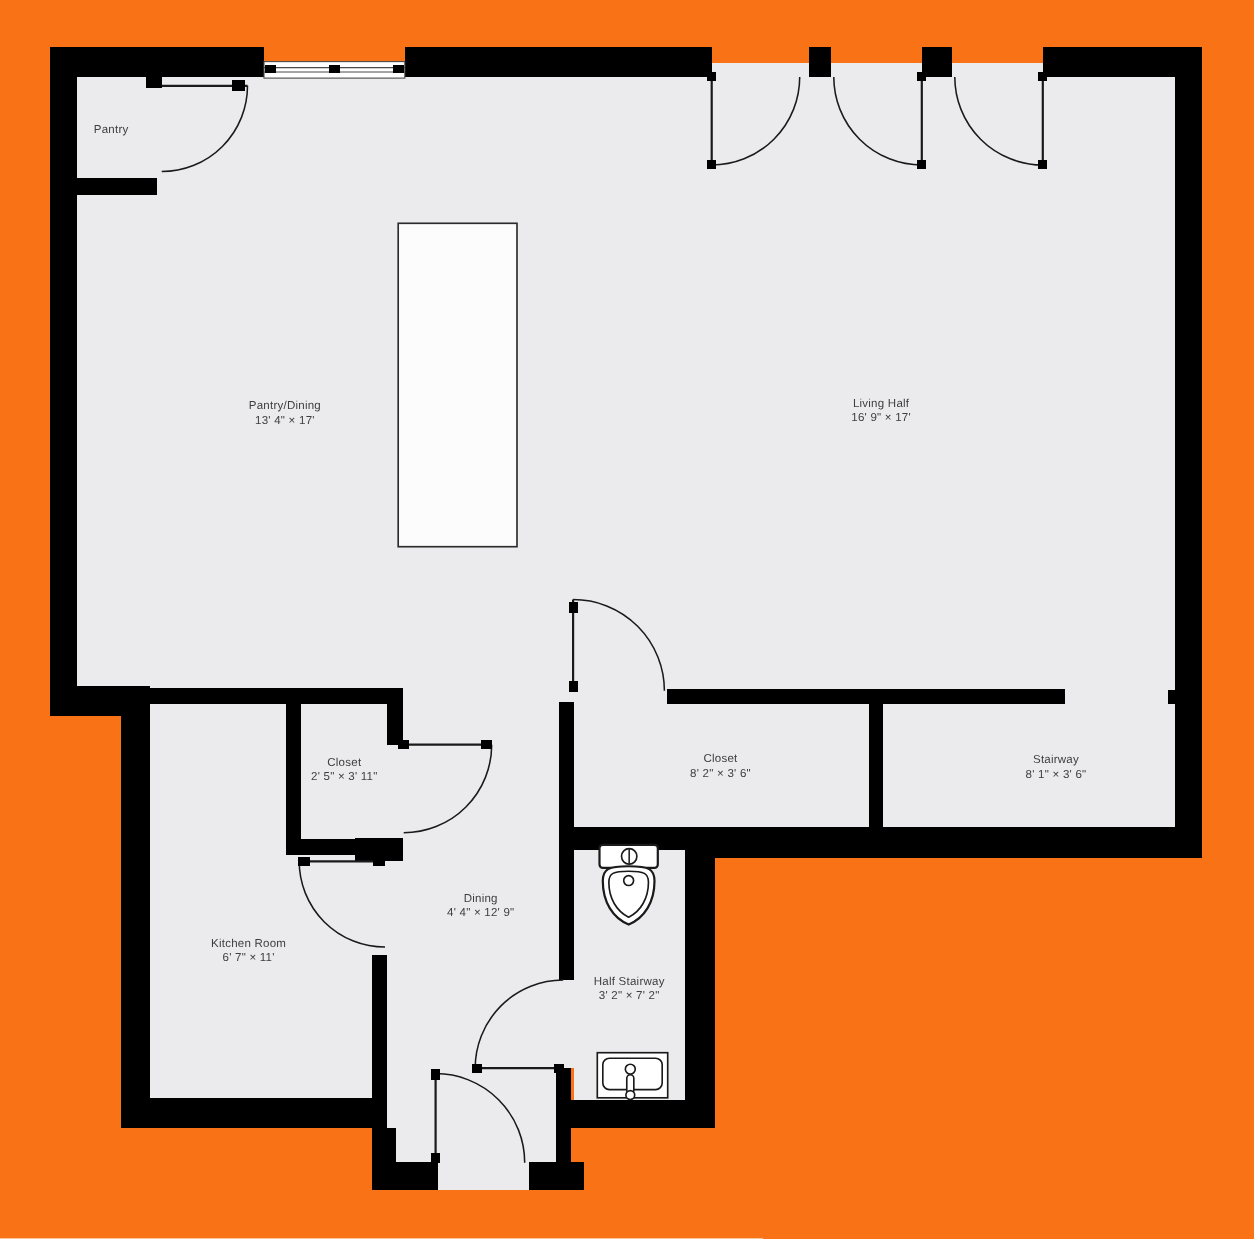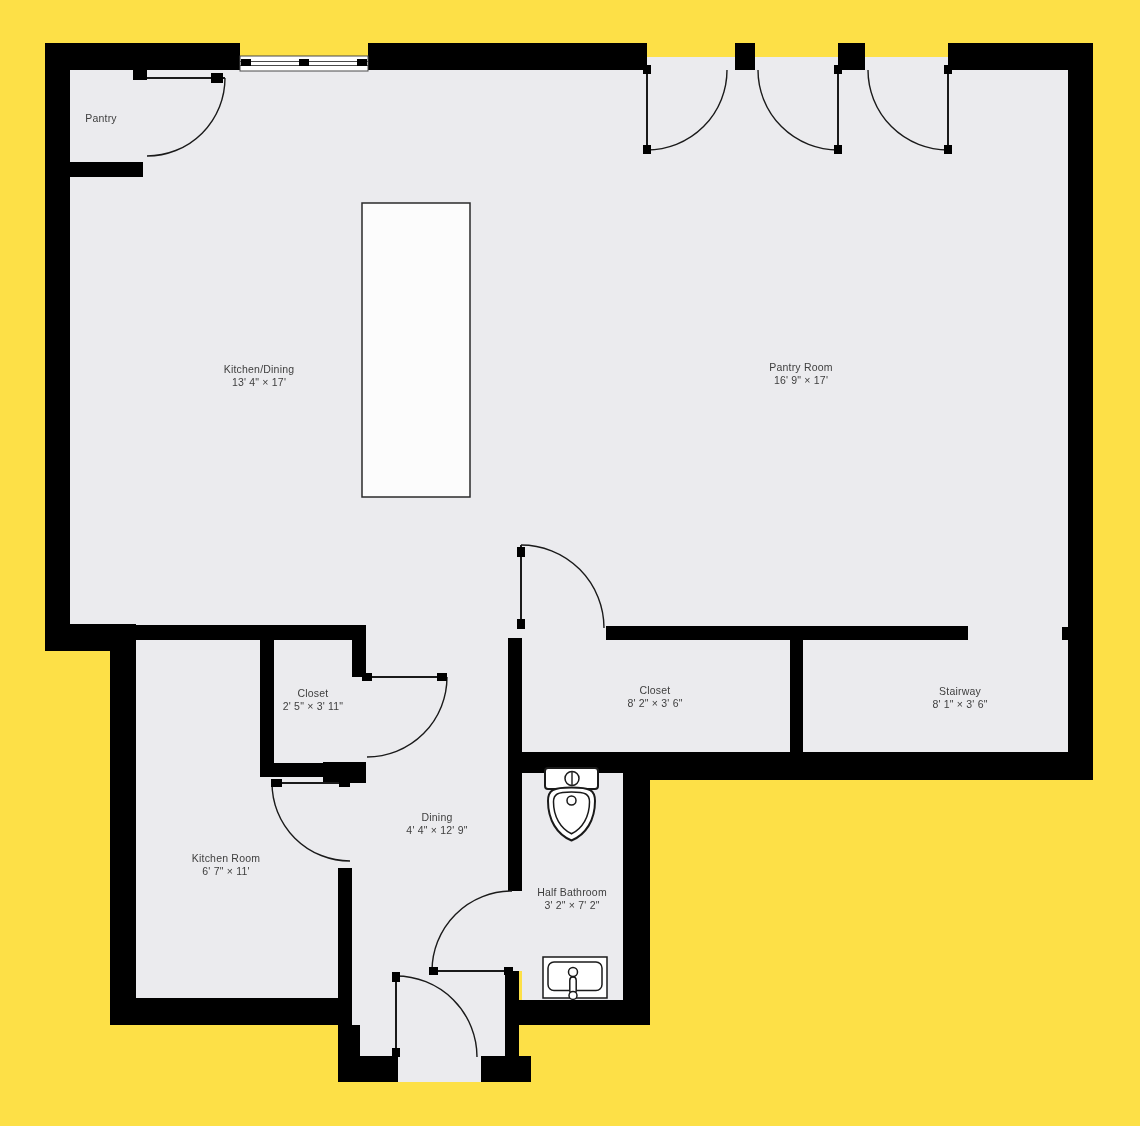--- a/index.html
+++ b/index.html
@@ -1,19 +1,19 @@
 <!DOCTYPE html>
 <html style="--floor: #ebebee; --wall: #000000; --line: #1a1a1a; --island: #fcfcfc; --label: #3e3e3e;"><head>
 <meta charset="utf-8">
 <style>
   html,body{margin:0;padding:0;background:#ffffff;}
   .plan{
     position:relative;
     width:1140px;height:1126px;
-    background:#fde047;
+    background:#f97316;
     font-family:"Liberation Sans", sans-serif;
     overflow:hidden;
   }
   .plan svg{position:absolute;left:0;top:0;}
   .wall{fill:var(--wall,#000);shape-rendering:crispEdges;}
   .floor{fill:var(--floor,#ebebee);shape-rendering:crispEdges;}
   .jamb{fill:var(--wall,#000);shape-rendering:crispEdges;}
   .leaf{stroke:var(--line,#1a1a1a);stroke-width:2;fill:none;}
   .swing{stroke:var(--line,#1a1a1a);stroke-width:1.4;fill:none;}
   .fix{stroke:var(--line,#2b2b2b);fill:#ffffff;}
@@ -181,25 +181,25 @@
     <rect class="fix" x="569.8" y="977" width="6.4" height="17" rx="3.2" stroke-width="1.5"></rect>
     <circle class="fix" cx="573" cy="995.5" r="4" stroke-width="1.5"></circle>
   </g>
 </svg>
 
   <div id="labels">
       <div class="room-label" style="left: 101px; top: 118px;">
         <div>Pantry</div>
       </div>
       <div class="room-label" style="left: 259px; top: 376px;">
-        <div>Kitchen/Dining</div>
+        <div>Pantry/Dining</div>
         <div>13' 4" × 17'</div>
       </div>
       <div class="room-label" style="left: 801px; top: 374px;">
-        <div>Pantry Room</div>
+        <div>Living Half</div>
         <div>16' 9" × 17'</div>
       </div>
       <div class="room-label" style="left: 313px; top: 700px;">
         <div>Closet</div>
         <div>2' 5" × 3' 11"</div>
       </div>
       <div class="room-label" style="left: 655px; top: 697px;">
         <div>Closet</div>
         <div>8' 2" × 3' 6"</div>
       </div>
@@ -209,17 +209,17 @@
       </div>
       <div class="room-label" style="left: 437px; top: 824px;">
         <div>Dining</div>
         <div>4' 4" × 12' 9"</div>
       </div>
       <div class="room-label" style="left: 226px; top: 865px;">
         <div>Kitchen Room</div>
         <div>6' 7" × 11'</div>
       </div>
       <div class="room-label" style="left: 572px; top: 899px;">
-        <div>Half Bathroom</div>
+        <div>Half Stairway</div>
         <div>3' 2" × 7' 2"</div>
       </div>
     </div>
 </div>
 
 </body></html>

